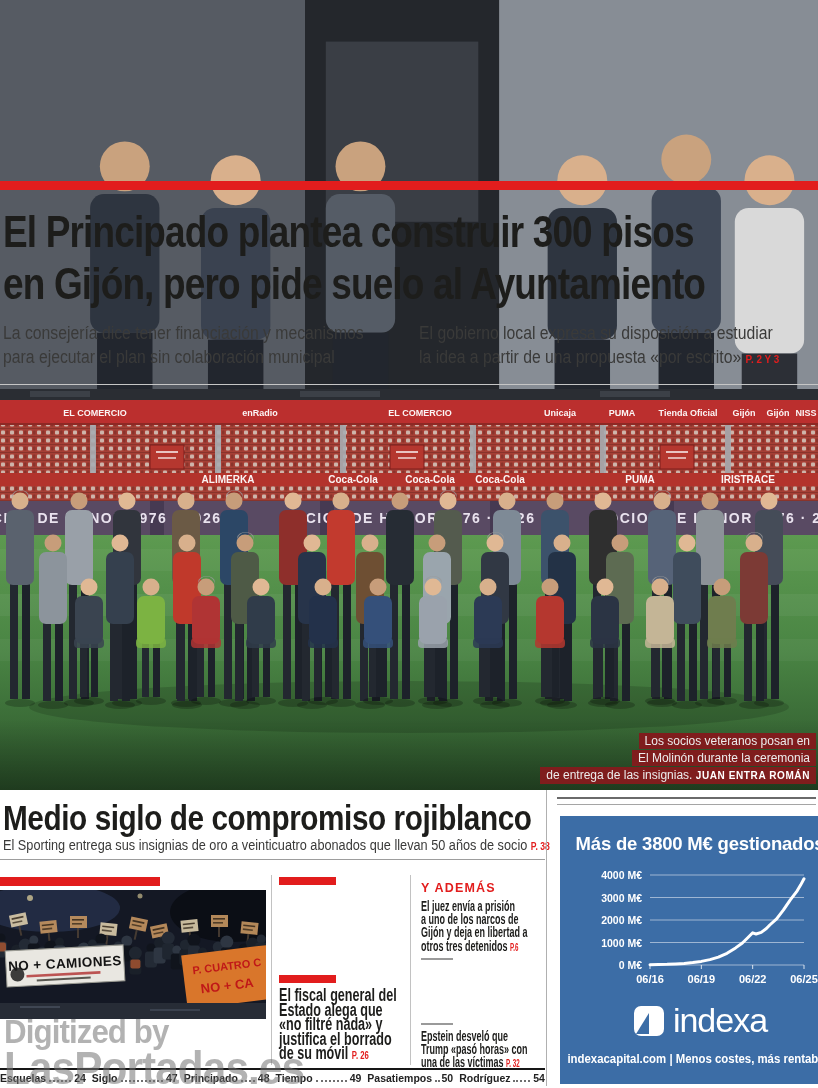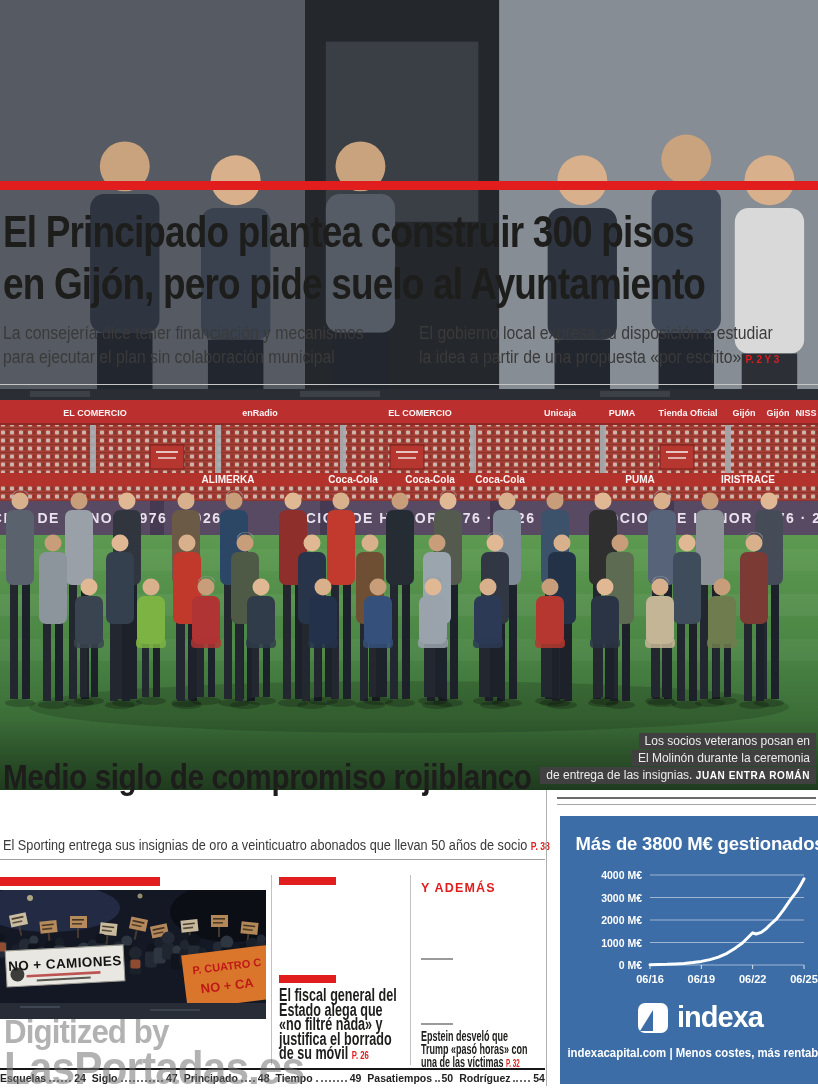--- a/index.html
+++ b/index.html
@@ -38,38 +38,38 @@
   
   .lead-h{left:3px;top:206px;color:var(--ink);font-weight:700;font-size:44px;line-height:52px;letter-spacing:-1px}
   .sub{top:322px;color:var(--gray);font-size:17.5px;line-height:23.5px;font-weight:400}
   .sub .pref{font-size:11px}
   .subL{left:3px}
   .subR{left:419px}
 
   
   .main-photo{left:0;top:389px;width:818px;height:401px}
   .photo-caption{position:absolute;right:2px;bottom:6px;display:flex;flex-direction:column;align-items:flex-end;z-index:5}
-  .cap-line{background:#404040;color:#ececec;font-size:12px;line-height:14px;padding:1px 6px;margin-top:1px;white-space:nowrap}
+  .cap-line{background:#7f1d1d;color:#ececec;font-size:12px;line-height:14px;padding:1px 6px;margin-top:1px;white-space:nowrap}
   .credit{font-weight:700;font-size:10px;letter-spacing:.6px;color:#fff}
 
   
-  .sport-h{left:3px;top:757px;color:var(--ink);font-weight:700;font-size:35px;letter-spacing:-.5px}
+  .sport-h{left:3px;top:798px;color:var(--ink);font-weight:700;font-size:35px;letter-spacing:-.5px}
   .sport-sub{left:3px;top:836px;color:var(--gray);font-size:15.5px;font-weight:400}
   .sport-sub .pref{font-size:10.5px}
 
   
   .ad-rule1{left:557px;top:797px;width:259px;height:2px;background:#6a6a6a}
   .ad-rule2{left:557px;top:804px;width:259px;height:1px;background:#a5a5a5}
   .ad-box{left:560px;top:816px;width:280px;height:268px;background:var(--adblue);color:#fff;text-align:center}
   .ad-title{margin-top:17px;font-size:18.5px;font-weight:700;letter-spacing:-.2px}
   .ad-chart{display:block;margin:6px auto 0}
   .ad-tick{fill:#fff;font-family:"Liberation Sans",sans-serif;font-size:10.5px;font-weight:700}
   .ad-xtick{fill:#fff;font-family:"Liberation Sans",sans-serif;font-size:11px;font-weight:700}
   .ad-logo-row{display:flex;justify-content:center;align-items:center;gap:8px;margin-top:8px}
-  .ad-logo-word{font-size:29px;font-weight:700;letter-spacing:-1px}
+  .ad-logo-word{font-size:34px;font-weight:400;letter-spacing:-1px}
   .ad-footer{margin-top:12px;font-size:12px;font-weight:700}
 
   
   .redbar{position:absolute;background:var(--red)}
   .col-h{position:absolute;color:var(--ink);font-weight:700}
   .story-line{white-space:nowrap}
   .vline{position:absolute;width:1px;background:#c2c2c2}
   .protest-photo{left:0;top:890px;width:266px;height:129px}
   .c1-h{left:2px;top:1024px;font-size:21.5px;line-height:22px}
   .c1-h .pref{font-size:12px}
@@ -811,20 +811,26 @@
   <div class="redbar" style="left:279px;top:975px;width:57px;height:8px"></div>
   <h5 class="col-h c2-b">
     <span class="story-line sqz" style="transform:scaleX(.7)">El fiscal general del</span><br>
     <span class="story-line sqz" style="transform:scaleX(.7)">Estado alega que</span><br>
     <span class="story-line sqz" style="transform:scaleX(.7)">«no filtré nada» y</span><br>
     <span class="story-line sqz" style="transform:scaleX(.7)">justifica el borrado</span><br>
     <span class="story-line sqz" style="transform:scaleX(.7)"><span>de su móvil</span>&nbsp;<span class="pref">P. 26</span></span>
   </h5>
 
   <div class="abs ademas-label">Y ADEMÁS</div>
+  <div class="c3-item" style="top:900px">
+    <span class="story-line sqz" style="transform:scaleX(.62)">El juez envía a prisión</span><br>
+    <span class="story-line sqz" style="transform:scaleX(.62)">a uno de los narcos de</span><br>
+    <span class="story-line sqz" style="transform:scaleX(.62)">Gijón y deja en libertad a</span><br>
+    <span class="story-line sqz" style="transform:scaleX(.62)"><span>otros tres detenidos</span>&nbsp;<span class="pref">P.6</span></span>
+  </div>
   <div class="c3-div" style="top:958px"></div>
   <div class="c3-div" style="top:1023px"></div>
   <div class="c3-item" style="top:1030px">
     <span class="story-line sqz" style="transform:scaleX(.62)">Epstein desveló que</span><br>
     <span class="story-line sqz" style="transform:scaleX(.62)">Trump «pasó horas» con</span><br>
     <span class="story-line sqz" style="transform:scaleX(.62)"><span>una de las víctimas</span>&nbsp;<span class="pref">P. 32</span></span>
   </div>
 
   <div class="abs idx-rule"></div>
   <div class="abs index-row" id="index-row">

